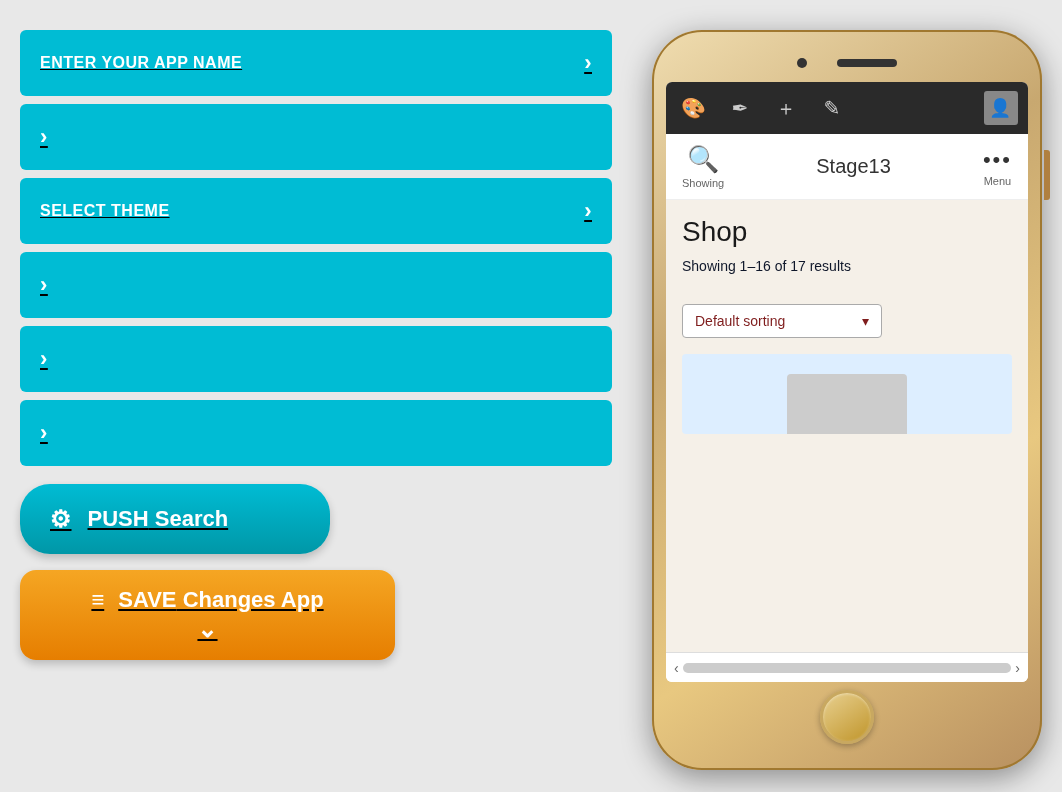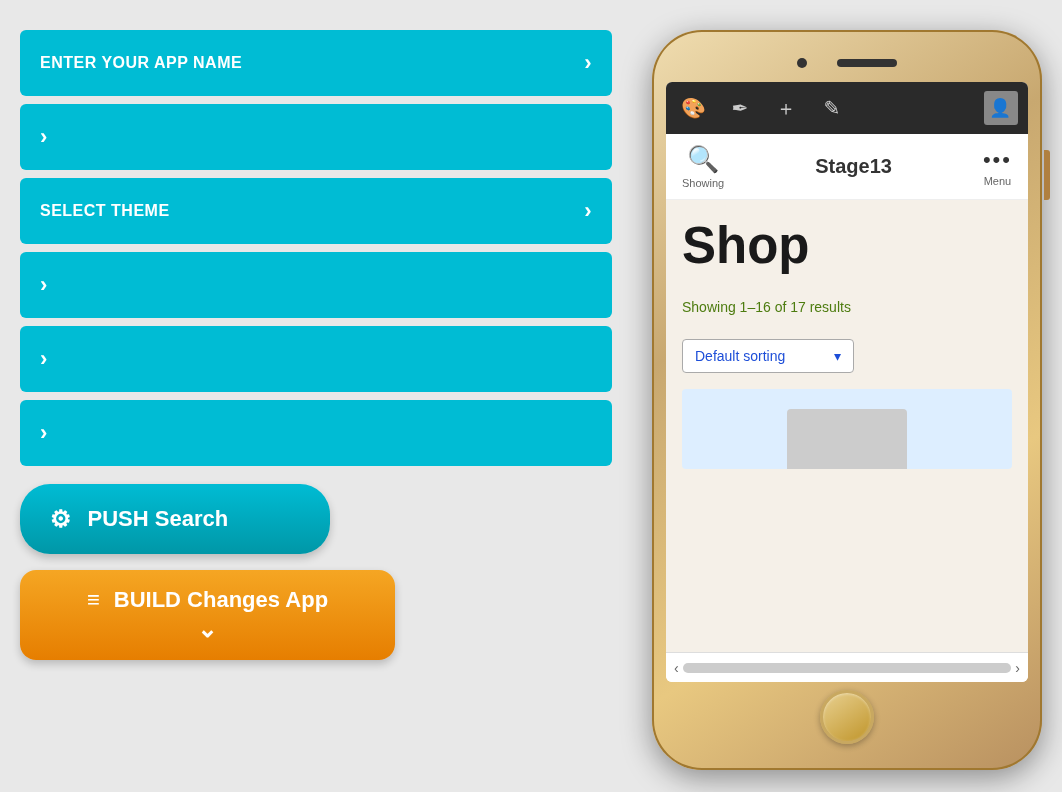--- a/index.html
+++ b/index.html
@@ -14,20 +14,21 @@
       gap: 40px;
     }
 
     
     .left-panel {
       width: 600px;
       display: flex;
       flex-direction: column;
       gap: 8px;
       padding-top: 10px;
+      text-decoration: underline;
     }
 
     .menu-btn {
       background: #00bcd4;
       color: white;
       border: none;
       border-radius: 6px;
       padding: 0 20px;
       height: 66px;
       display: flex;
@@ -211,21 +212,21 @@
 
     .phone-nav .search-label {
       font-size: 11px;
       color: #666;
     }
 
     .phone-nav .site-title {
       flex: 1;
       text-align: center;
       font-size: 20px;
-      font-weight: bold;
+      font-weight: normal;
       color: #333;
     }
 
     .phone-nav .menu-dots {
       display: flex;
       flex-direction: column;
       align-items: center;
       gap: 2px;
       cursor: pointer;
     }
@@ -244,40 +245,40 @@
 
     
     .phone-content {
       flex: 1;
       background: #f5f0e8;
       padding: 16px;
       overflow: hidden;
     }
 
     .phone-content .page-title {
-      font-size: 51px;
-      font-weight: 700;
+      font-size: 28px;
+      font-weight: 400;
       color: #1a1a1a;
-      margin-bottom: 24px;
+      margin-bottom: 10px;
     }
 
     .phone-content .result-count {
       font-size: 14px;
-      color: #4d7c0f;
-      margin-bottom: 24px;
+      color: #0f172a;
+      margin-bottom: 30px;
     }
 
     .phone-content .sort-dropdown {
       border: 1px solid #aaa;
       border-radius: 4px;
       padding: 8px 12px;
       font-size: 14px;
-      color: #1d4ed8;
+      color: #7f1d1d;
       background: #fff;
-      width: 172px;
+      width: 200px;
       display: flex;
       align-items: center;
       justify-content: space-between;
       cursor: pointer;
       margin-bottom: 16px;
     }
 
     .phone-content .product-area {
       background: #ddeeff;
       height: 80px;
@@ -383,21 +384,21 @@
     <span class="icon">⚙</span>
     <span>
       <strong>PUSH</strong><span> Search</span>
     </span>
   </button>
 
   <button class="build-btn">
     <div class="top-row">
       <span>≡</span>
       <span>
-        <strong>BUILD</strong><span> Changes App</span>
+        <strong>SAVE</strong><span> Changes App</span>
       </span>
     </div>
     <span class="chevron-down">⌄</span>
   </button>
 
 </div>
 
 <div class="right-panel">
   <div class="phone-outer">
 

